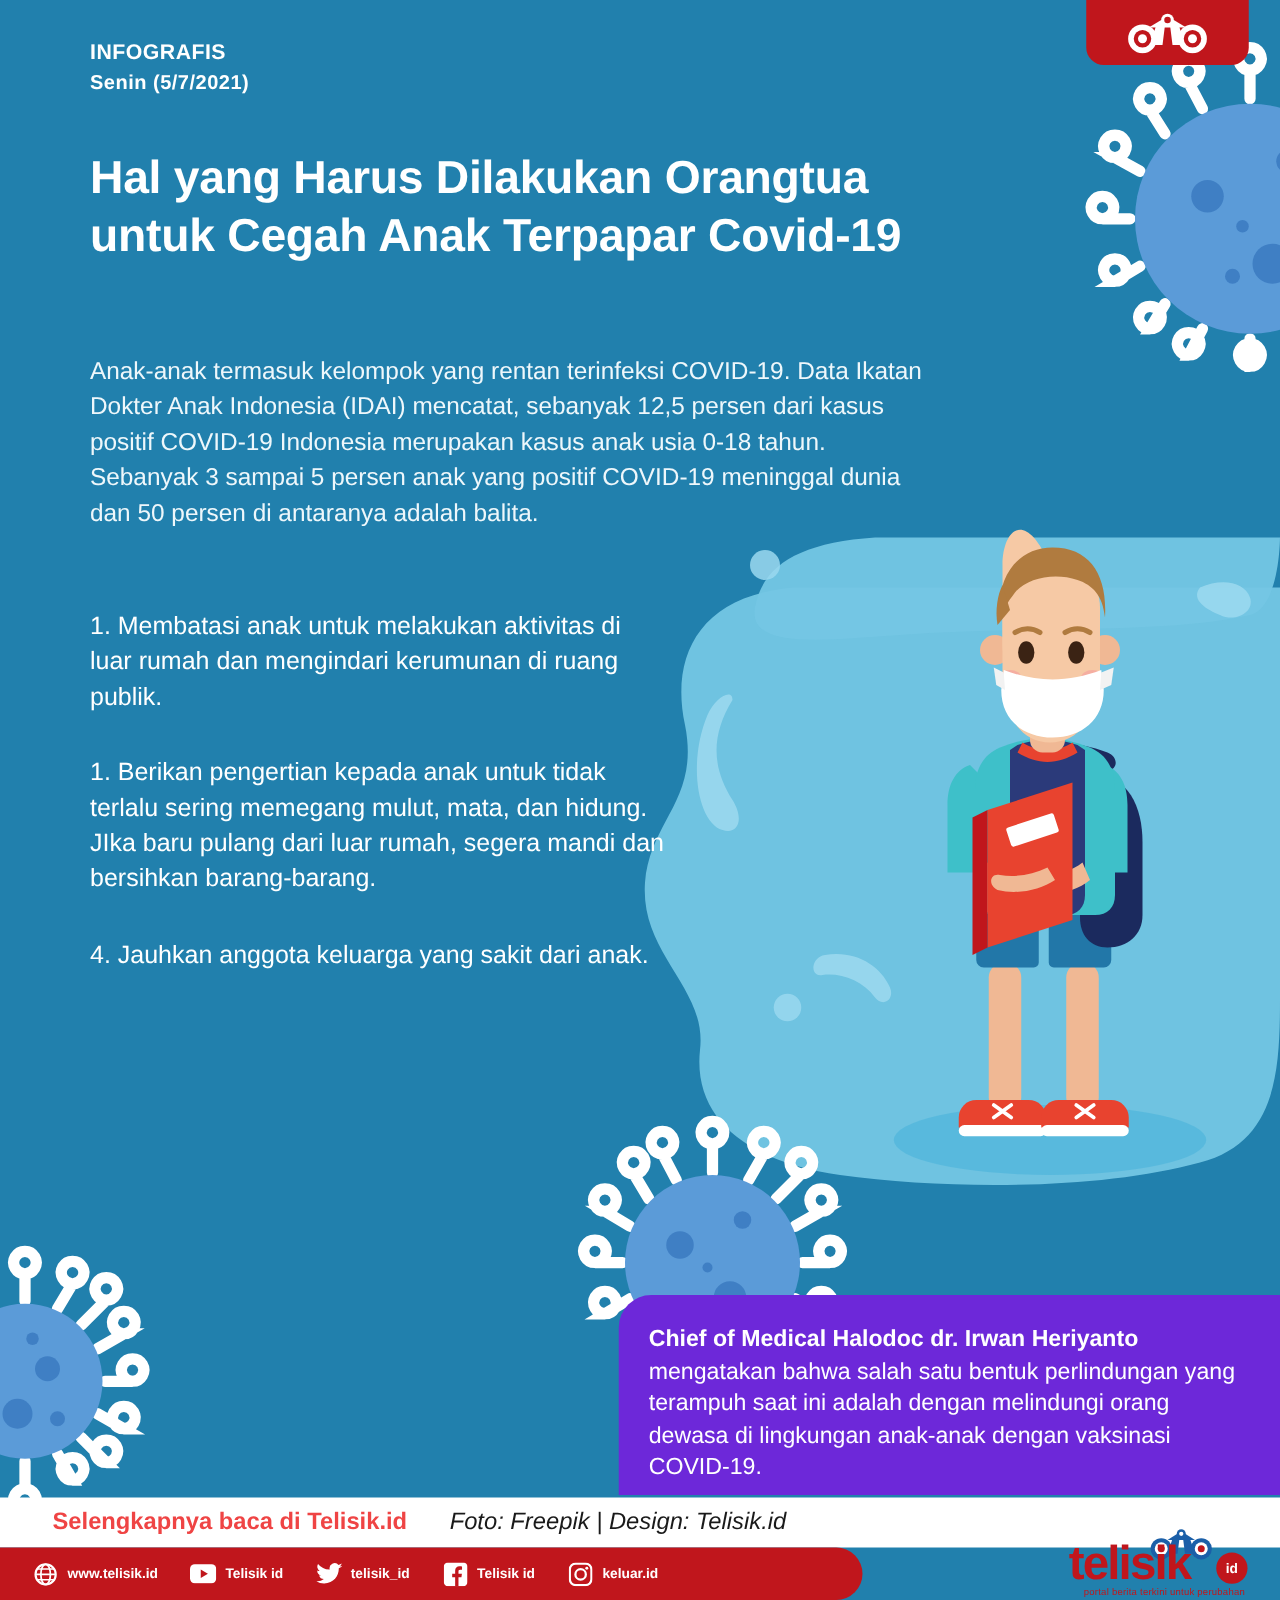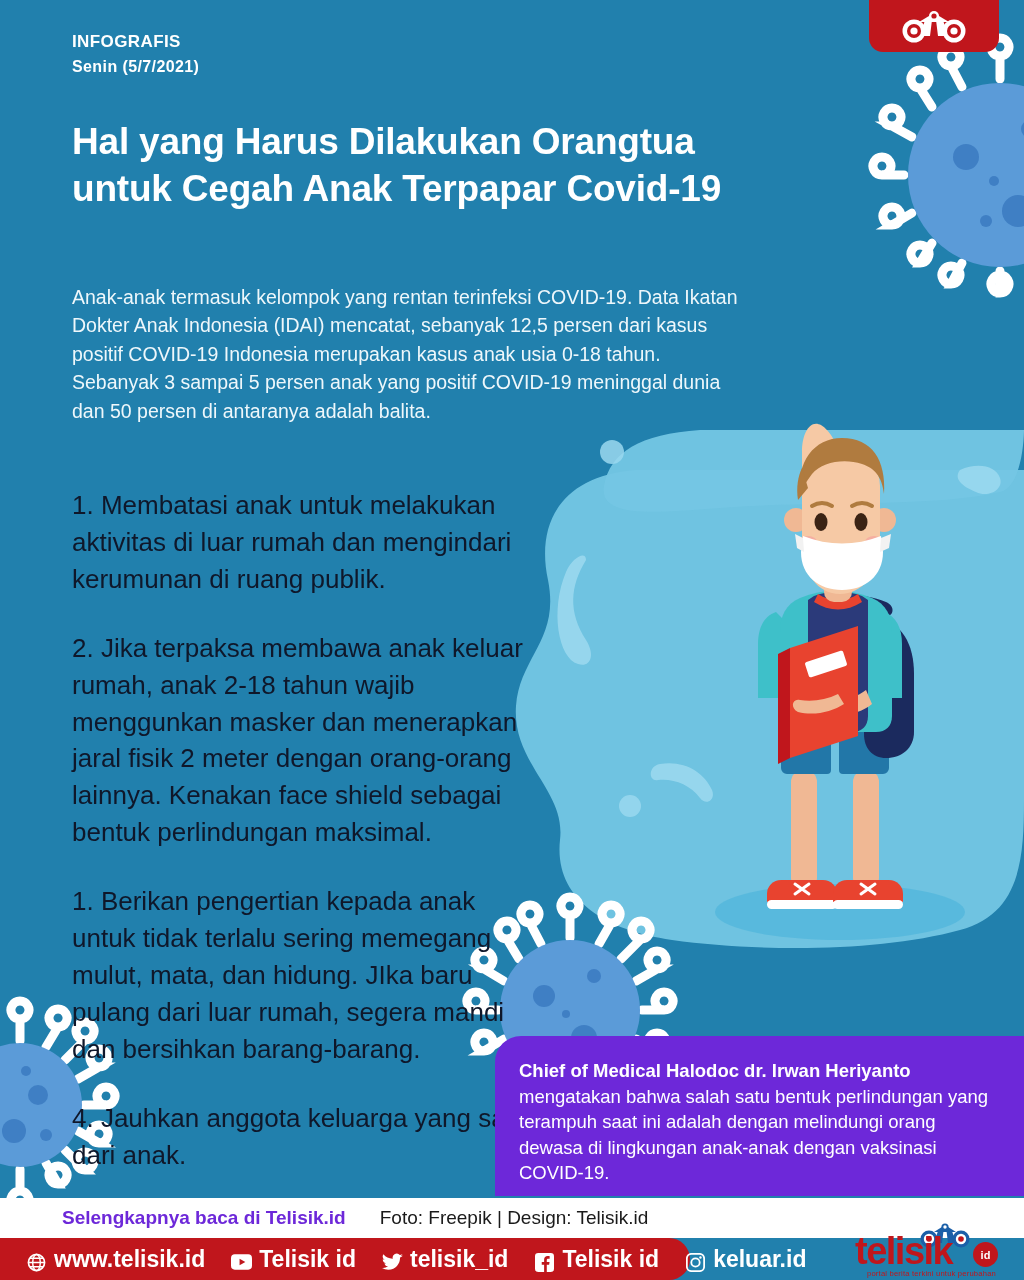--- a/index.html
+++ b/index.html
@@ -37,21 +37,21 @@
   }
 
   .intro{
     position:absolute;left:72px;top:283px;width:672px;
     color:#eef7fb;font-size:19.5px;line-height:1.46;
   }
 
   
   .steps{position:absolute;left:72px;top:487px;width:462px;}
   .step{
-    color:#0f172a;font-size:26px;line-height:1.42;
+    color:#ffffff;font-size:20px;line-height:1.42;
     margin-bottom:32px;
   }
 
   
   .quote{
     position:absolute;left:495px;top:1036px;width:529px;height:160px;
     background:#6d28d9;
     border-radius:26px 0 0 0;
     box-sizing:border-box;
     padding:22px 24px 0 24px;
@@ -59,34 +59,34 @@
   }
   .quote b{font-weight:bold;}
 
   
   .footer-credit{
     position:absolute;left:0;top:1198px;width:1024px;height:40px;
     background:#ffffff;
     display:flex;align-items:center;
   }
   .credit-left{
-    color:#6d28d9;font-weight:bold;font-size:19px;margin-left:62px;
+    color:#ef4444;font-weight:bold;font-size:19px;margin-left:42px;
   }
   .credit-right{
-    color:#1a1a1a;font-size:19px;margin-left:34px;
+    color:#1a1a1a;font-size:19px;margin-left:34px;font-style:italic;
   }
 
   .footer-social{
     position:absolute;left:0;top:1238px;width:690px;height:42px;
     background:#c0161c;border-radius:0 21px 21px 0;
     display:flex;align-items:center;
   }
   .social{
-    display:flex;align-items:flex-end;margin-left:26px;
-    color:#ffffff;font-weight:bold;font-size:23px;white-space:nowrap;
+    display:flex;align-items:center;margin-left:26px;
+    color:#ffffff;font-weight:bold;font-size:11px;white-space:nowrap;
   }
   .social .ico{
     width:21px;height:21px;margin-right:7px;flex:0 0 auto;
     display:flex;align-items:center;justify-content:center;
   }
 
   
   .footer-logo{
     position:absolute;left:855px;top:1222px;width:160px;height:58px;text-align:right;
   }
@@ -291,21 +291,20 @@
     <div>INFOGRAFIS</div>
     <div>Senin (5/7/2021)</div>
   </div>
 
   <div class="title">Hal yang Harus Dilakukan Orangtua untuk Cegah Anak Terpapar Covid-19</div>
 
   <div class="intro">Anak-anak termasuk kelompok yang rentan terinfeksi COVID-19. Data Ikatan Dokter Anak Indonesia (IDAI) mencatat, sebanyak 12,5 persen dari kasus positif COVID-19 Indonesia merupakan kasus anak usia 0-18 tahun. Sebanyak 3 sampai 5 persen anak yang positif COVID-19 meninggal dunia dan 50 persen di antaranya adalah balita.</div>
 
   <div class="steps">
     <div class="step">1. Membatasi anak untuk melakukan aktivitas di luar rumah dan mengindari kerumunan di ruang publik.</div>
-    <div class="step">2. Jika terpaksa membawa anak keluar rumah, anak 2-18 tahun wajib menggunkan masker dan menerapkan jaral fisik 2 meter dengan orang-orang lainnya. Kenakan face shield sebagai bentuk perlindungan maksimal.</div>
     <div class="step">1. Berikan pengertian kepada anak untuk tidak terlalu sering memegang mulut, mata, dan hidung. JIka baru pulang dari luar rumah, segera mandi dan bersihkan barang-barang.</div>
     <div class="step">4. Jauhkan anggota keluarga yang sakit dari anak.</div>
   </div>
 
   <div class="quote">
     <b>Chief of Medical Halodoc dr. Irwan Heriyanto</b><span> mengatakan bahwa salah satu bentuk perlindungan yang terampuh saat ini adalah dengan melindungi orang dewasa di lingkungan anak-anak dengan vaksinasi COVID-19.</span>
   </div>
 
   <div class="footer-credit">
     <span class="credit-left">Selengkapnya baca di Telisik.id</span>

